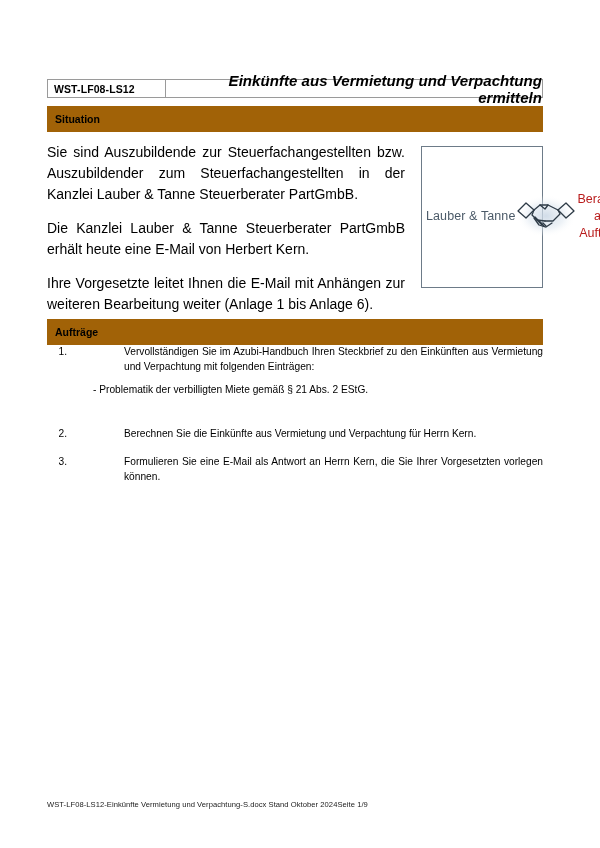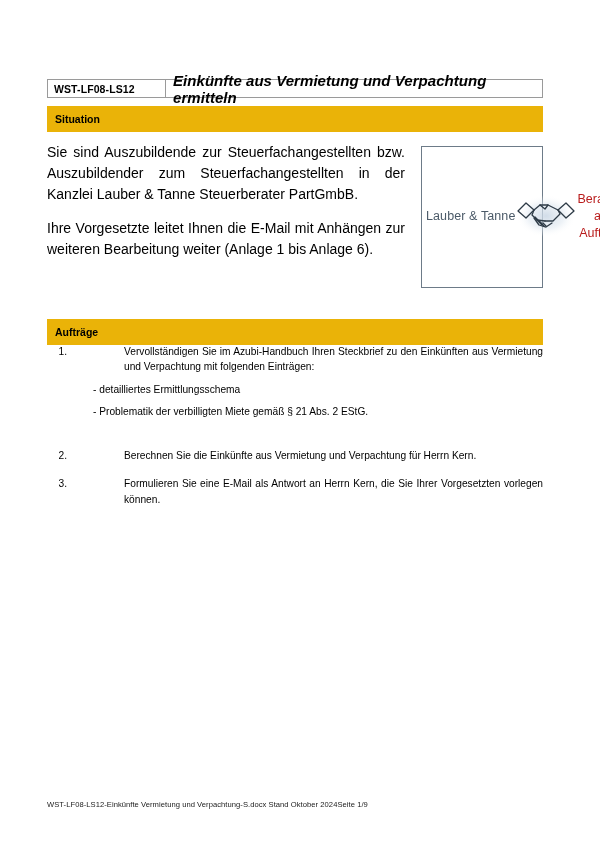--- a/index.html
+++ b/index.html
@@ -30,20 +30,21 @@
     position: absolute;
     left: 47px;
     top: 79px;
     width: 496px;
     height: 19px;
     border: 1px solid #9a9a9a;
     box-sizing: border-box;
     display: flex;
     align-items: center;
     background: #ffffff;
+    text-align: right;
   }
   .doc-header .code-cell {
     width: 118px;
     box-sizing: border-box;
     padding-left: 6px;
     border-right: 1px solid #9a9a9a;
     height: 100%;
     display: flex;
     align-items: center;
     font-size: 10.5px;
@@ -62,21 +63,21 @@
     letter-spacing: 0.05px;
     font-style: italic;
   }
 
   
   .section-bar {
     position: absolute;
     left: 47px;
     width: 496px;
     height: 26px;
-    background: #eab308;
+    background: #a16207;
     display: flex;
     align-items: center;
     box-sizing: border-box;
     padding-left: 8px;
   }
   .section-bar .bar-label {
     font-size: 10.5px;
     font-weight: bold;
   }
   #bar-situation { top: 106px; }
@@ -198,20 +199,21 @@
     <div class="code-cell">WST-LF08-LS12</div>
     <div class="title-cell">Einkünfte aus Vermietung und Verpachtung ermitteln</div>
   </div>
 
   <div class="section-bar" id="bar-situation">
     <span class="bar-label">Situation</span>
   </div>
 
   <div class="situation-text">
     <p>Sie sind Auszubildende zur Steuerfachangestellten bzw. Auszubildender zum Steuerfachangestellten in der Kanzlei Lauber &amp; Tanne Steuerberater PartGmbB.</p>
+    <p>Die Kanzlei Lauber &amp; Tanne Steuerberater PartGmbB erhält heute eine E-Mail von Herbert Kern.</p>
     <p>Ihre Vorgesetzte leitet Ihnen die E-Mail mit Anhängen zur weiteren Bearbeitung weiter (Anlage 1 bis Anlage 6).</p>
   </div>
 
   <div class="logo-box">
     <div class="logo-name">Lauber &amp; Tanne</div>
     <div class="logo-icon-wrap">
       <svg width="62" height="44" viewBox="0 0 62 44" aria-hidden="true">
         <defs>
           <radialGradient id="glow" cx="50%" cy="50%" r="50%">
             <stop offset="0%" stop-color="#c9d6e4" stop-opacity="0.85"></stop>
@@ -253,21 +255,20 @@
     <span class="bar-label">Aufträge</span>
   </div>
 
   <div class="tasks">
 
     <div class="task-item">
       <div class="task-num">1.</div>
       <div class="task-body">
         <div class="task-text">Vervollständigen Sie im Azubi-Handbuch Ihren Steckbrief zu den Einkünften aus Vermietung und Verpachtung mit folgenden Einträgen:</div>
         <div class="task-subitems">
-          <div class="task-sub">- detailliertes Ermittlungsschema</div>
           <div class="task-sub">- Problematik der verbilligten Miete gemäß § 21 Abs. 2 EStG.</div>
         </div>
       </div>
     </div>
 
     <div class="task-item">
       <div class="task-num">2.</div>
       <div class="task-body">
         <div class="task-text">Berechnen Sie die Einkünfte aus Vermietung und Verpachtung für Herrn Kern.</div>
       </div>

